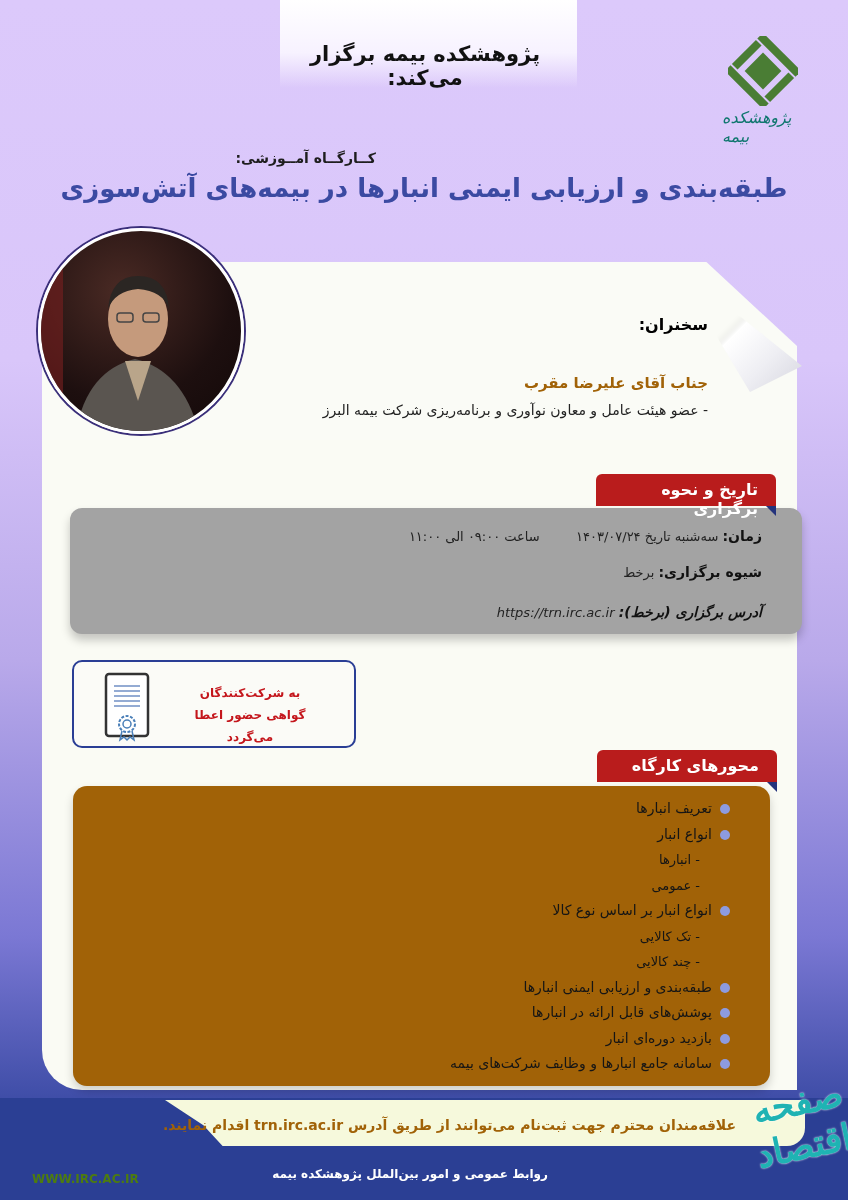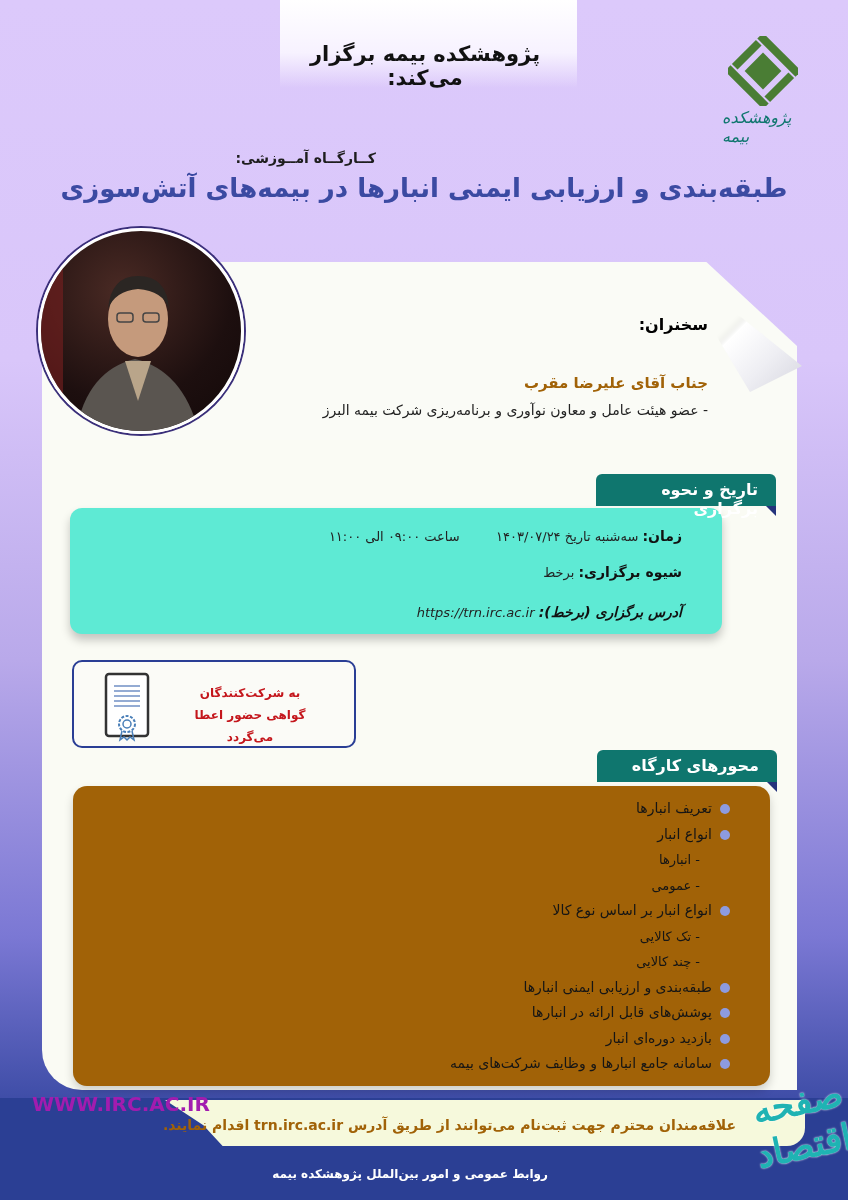--- a/index.html
+++ b/index.html
@@ -59,33 +59,33 @@
     border: 3px solid #ffffff; box-shadow: 0 0 0 2px #3a2f7a;
     overflow: hidden;
     background: radial-gradient(circle at 40% 30%, #4a2a24 0%, #1d0f0f 60%, #120808 100%);
   }
   .speaker-label { right: 140px; top: 315px; font-size: 16px; font-weight: bold; color: #000000; }
   .speaker-name { right: 140px; top: 374px; font-size: 15px; color: #a16207; font-weight: bold; }
   .speaker-role { right: 140px; top: 402px; font-size: 14px; color: #222; }
 
   
   .tab {
-    background: #0f766e; color: #fff; font-weight: bold; font-size: 16px;
+    background: #b91c1c; color: #fff; font-weight: bold; font-size: 16px;
     height: 32px; border-radius: 6px 6px 0 0; padding: 6px 18px;
   }
   .tab::after {
     content: ""; position: absolute; right: 0; bottom: -10px;
     border-right: 10px solid #24337c; border-bottom: 10px solid transparent;
   }
   .tab-date { left: 596px; top: 474px; width: 180px; }
   .tab-topics { left: 597px; top: 750px; width: 180px; }
 
   .info-card {
-    left: 70px; top: 508px; width: 652px; height: 126px;
-    background: #5eead4; border-radius: 12px;
+    left: 70px; top: 508px; width: 732px; height: 126px;
+    background: #a3a3a3; border-radius: 12px;
     box-shadow: 0 6px 10px rgba(0,0,0,0.22);
   }
   .info-row { position: absolute; right: 40px; font-size: 13px; color: #222; white-space: nowrap; }
   .info-row b { font-weight: bold; color: #111; font-size: 14px; }
   .row-1 { top: 20px; }
   .row-2 { top: 56px; }
   .row-3 { top: 96px; font-style: italic; }
   .gap { display: inline-block; width: 28px; }
 
   .cert-box {
@@ -114,21 +114,21 @@
   
   .footer-wave {
     left: 0; top: 1098px; width: 848px; height: 102px;
     background: #2b3f94;
   }
   .footer-strip {
     left: 165px; top: 1100px; width: 640px; height: 46px;
     background: #f6f9dc; border-radius: 0 0 18px 0;
     clip-path: polygon(6% 0, 100% 0, 100% 100%, 9% 100%, 6% 55%, 0 0);
   }
-  .footer-url { left: 32px; top: 1092px; font-size: 20px; font-weight: bold; color: #a21caf; direction: ltr; }
+  .footer-url { left: 32px; top: 1172px; font-size: 12px; font-weight: bold; color: #4d7c0f; direction: ltr; }
   .footer-note { right: 112px; top: 1117px; font-size: 14px; font-weight: bold; color: #a16207; white-space: nowrap; }
   .footer-credit { right: 300px; top: 1167px; font-size: 12px; color: #fff; font-weight: bold; }
   .watermark {
     left: 750px; top: 1080px; width: 100px; height: 110px;
     font-family: "DejaVu Serif", serif; font-size: 36px; color: #1fb3b3; font-weight: bold;
     transform: rotate(-12deg); line-height: 44px; text-shadow: 0 0 2px #fff;
   }
 </style>
 </head>
 <body>

